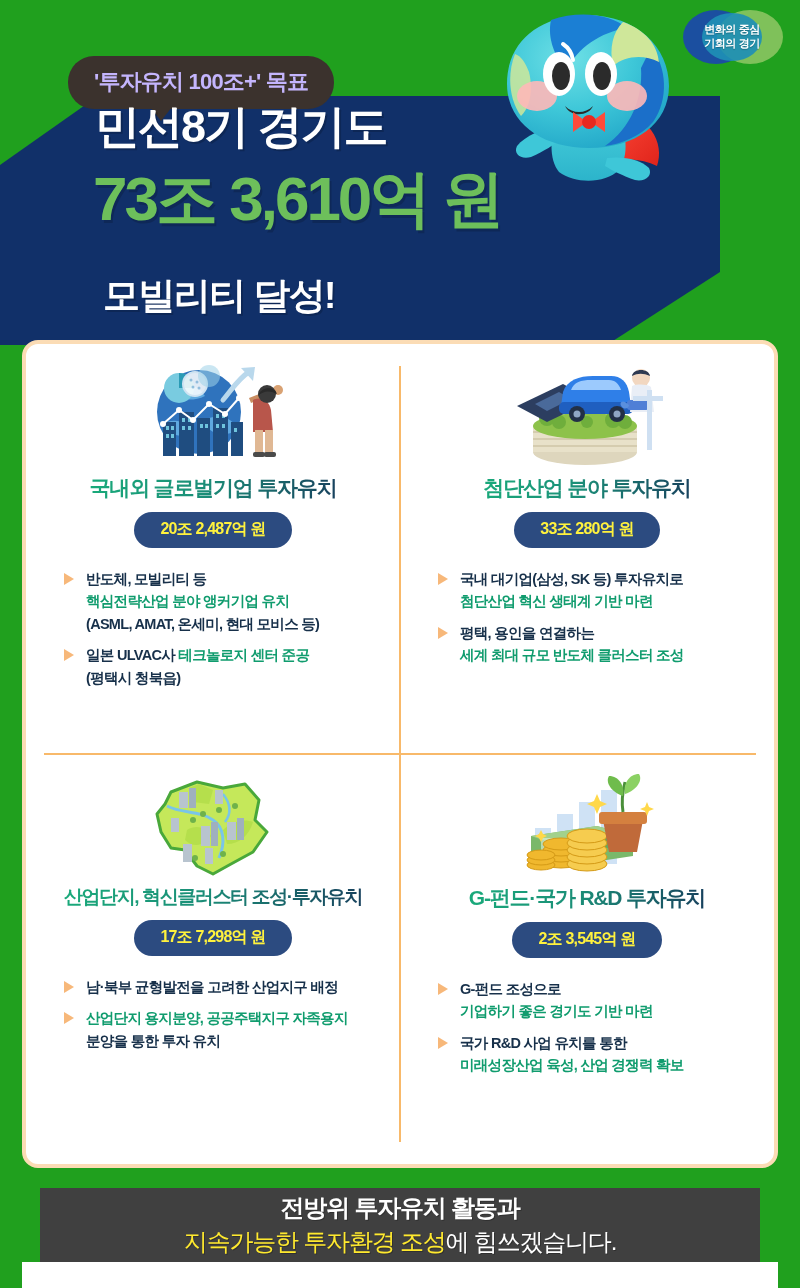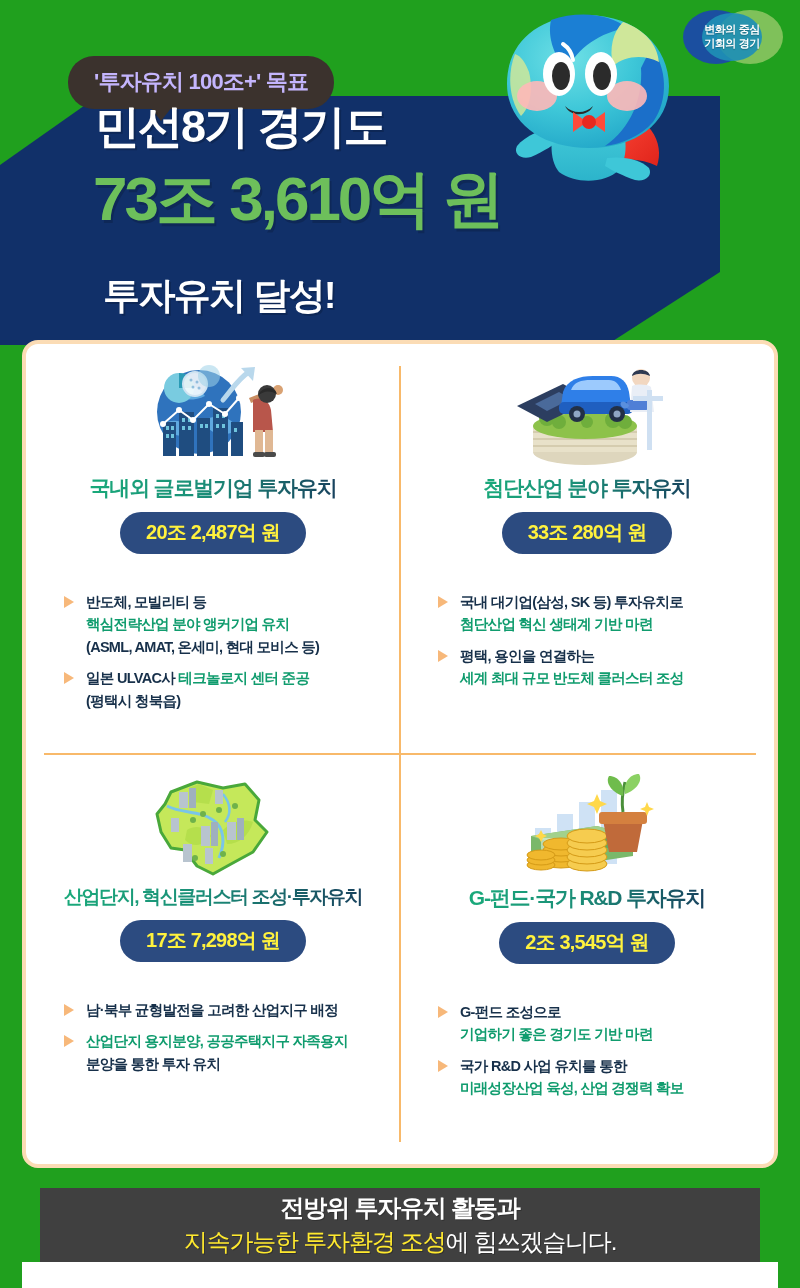--- a/index.html
+++ b/index.html
@@ -206,27 +206,27 @@
     background-clip: text;
     color: transparent;
     -webkit-text-fill-color: transparent;
     margin-bottom: 10px;
   }
   .quad-title.small { font-size: 19px; letter-spacing: -1.4px; }
 
   .pill {
     background: #2c4b80;
     color: #fff23d;
-    font-size: 20px;
+    font-size: 16px;
     font-weight: 700;
     letter-spacing: -0.8px;
     padding: 7px 26px 8px 26px;
     border-radius: 22px;
     white-space: nowrap;
-    margin-bottom: 37px;
+    margin-bottom: 20px;
   }
 
   .bullets {
     width: 100%;
     padding-left: 16px;
     display: flex;
     flex-direction: column;
     gap: 9px;
   }
   .bullet {
@@ -361,21 +361,21 @@
       </svg>
       <div class="gg-text">
         <span>변화의 중심</span>
         <span>기회의 경기</span>
       </div>
     </div>
 
     <div class="bubble">'투자유치 100조+' 목표</div>
     <div class="headline">민선8기 경기도</div>
     <div class="bigamount">73조 3,610억 원</div>
-    <div class="subline">투자유치 달성!</div>
+    <div class="subline">모빌리티 달성!</div>
   </div>
 
   <div class="card">
     <div class="vdiv"></div>
     <div class="hdiv"></div>
 
     <div class="grid">
 
       <div class="quad">
         <div class="illo">

